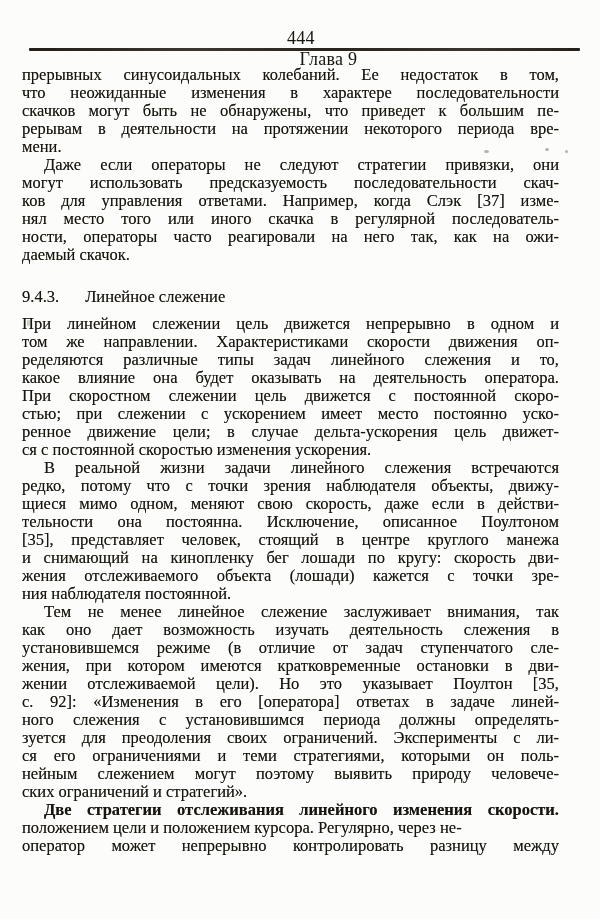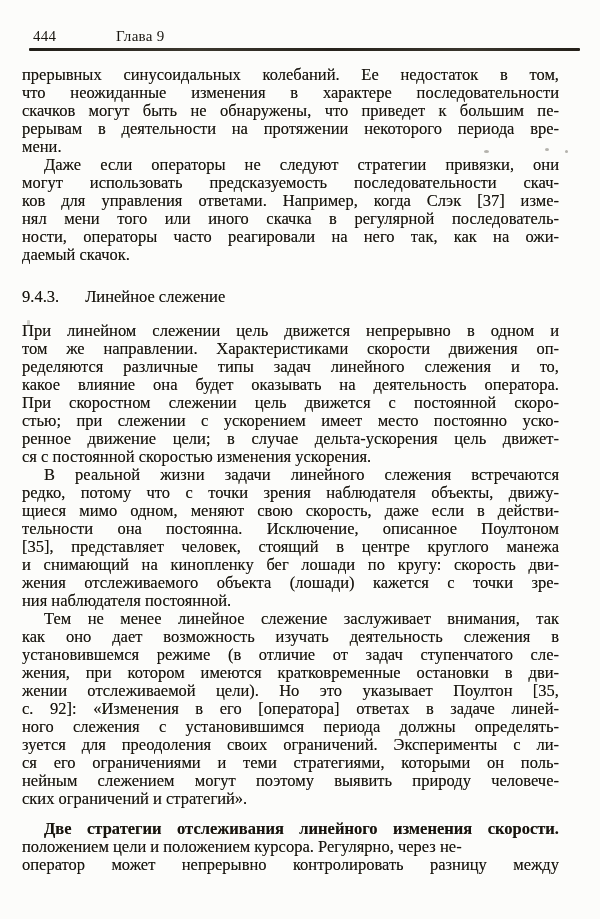--- a/index.html
+++ b/index.html
@@ -13,23 +13,24 @@
     width: 600px; height: 919px;
     background: #fcfcfa;
     color: #18150f;
     overflow: hidden;
   }
   
   .header {
     position: absolute;
     top: 28px; left: 33px; right: 25px;
     display: flex;
-    align-items: flex-end;
-    font-size: 15px;
+    align-items: center;
+    font-size: 18px;
     letter-spacing: 0.3px;
+    flex-direction: column;
   }
   .page-number { min-width: 34px; }
   .chapter-title { margin-left: 49px; }
   .header-rule {
     position: absolute;
     top: 48px; left: 29px; right: 20px;
     height: 2.6px;
     background: linear-gradient(90deg, #211e18, #3c382f 30%, #27231c 55%, #3a362d 80%, #242019);
     border-radius: 1px;
   }
@@ -44,25 +45,25 @@
   }
   .para { margin: 0; }
   .tline {
     text-align: justify;
     text-align-last: justify;
   }
   .tline.tlast { text-align-last: left; }
   .tline.tindent { text-indent: 22px; }
   .tline.tbold { font-weight: bold; }
   .section-heading {
-    margin: 24px 0 16px 0;
+    margin: 24px 0 9px 0;
     font-size: 16.5px;
   }
   .section-heading .title { margin-left: 26px; }
-  .gap-before { margin-top: 12px; }
+  .gap-before { margin-top: 0; }
   
   .speck {
     position: absolute;
     background: #8d8b83;
     border-radius: 50%;
     opacity: 0.65;
   }
   .speck.s1 { left: 484px; top: 150px; width: 5px; height: 3px; }
   .speck.s2 { left: 545px; top: 148px; width: 4px; height: 3px; }
   .speck.s3 { left: 565px; top: 150px; width: 3px; height: 3px; }
@@ -89,21 +90,21 @@
         <div class="tline">прерывных синусоидальных колебаний. Ее недостаток в том,</div>
         <div class="tline">что неожиданные изменения в характере последовательности</div>
         <div class="tline">скачков могут быть не обнаружены, что приведет к большим пе-</div>
         <div class="tline">рерывам в деятельности на протяжении некоторого периода вре-</div>
         <div class="tline tlast">мени.</div>
       </div>
     <div class="para">
         <div class="tline tindent">Даже если операторы не следуют стратегии привязки, они</div>
         <div class="tline">могут использовать предсказуемость последовательности скач-</div>
         <div class="tline">ков для управления ответами. Например, когда Слэк [37] изме-</div>
-        <div class="tline">нял мени того или иного скачка в регулярной последователь-</div>
+        <div class="tline">нял место того или иного скачка в регулярной последователь-</div>
         <div class="tline">ности, операторы часто реагировали на него так, как на ожи-</div>
         <div class="tline tlast">даемый скачок.</div>
       </div>
 
     <div class="section-heading">
       <span class="num">9.4.3.</span><span class="title">Линейное слежение</span>
     </div>
 
     <div class="para">
         <div class="tline">При линейном слежении цель движется непрерывно в одном и</div>

